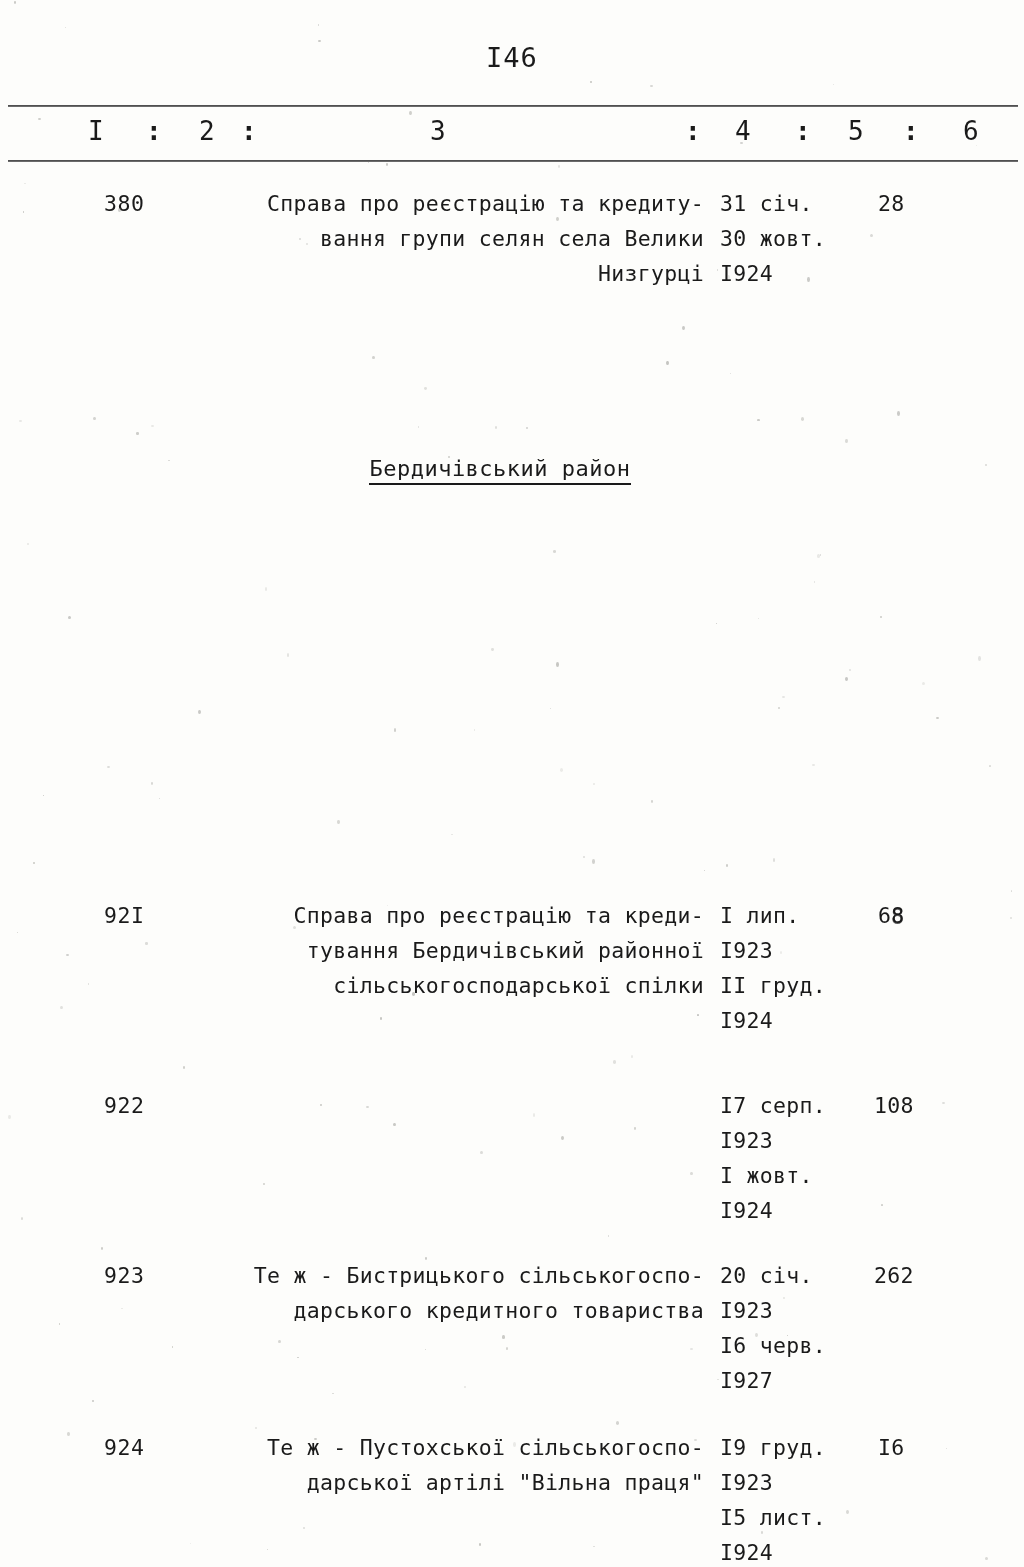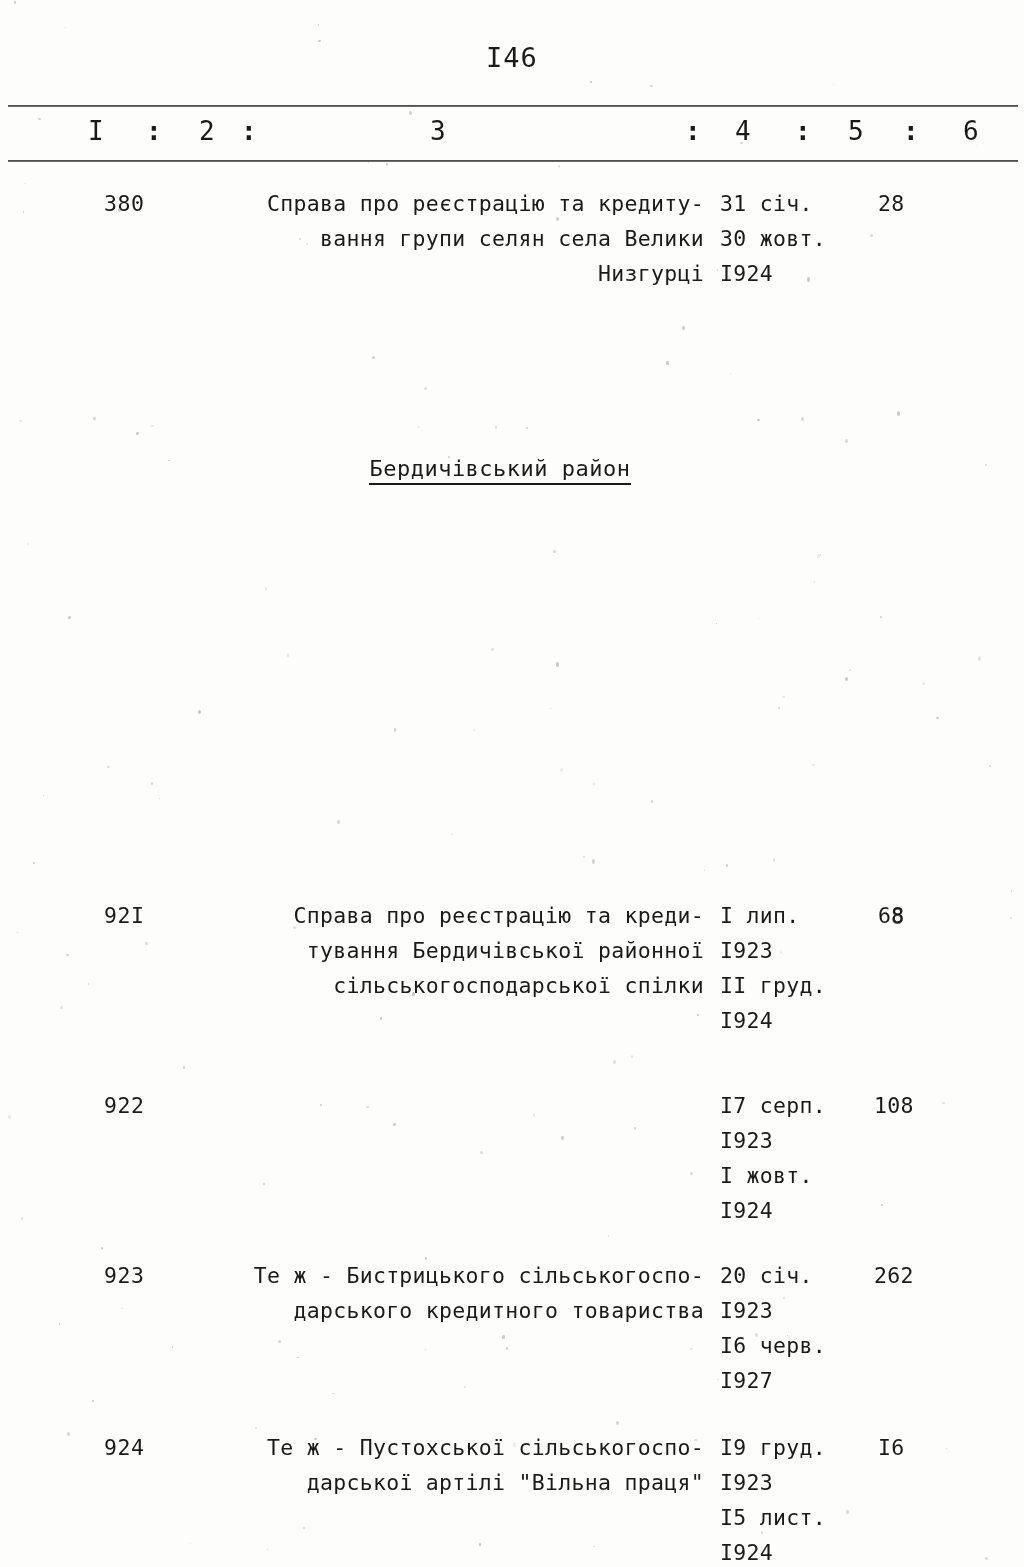--- a/index.html
+++ b/index.html
@@ -190,21 +190,21 @@
       <div class="c-count">28</div>
     </div>
 
     <div class="heading" style="top:270px">
       <span class="ul">Бердичівський район</span>
     </div>
 
     <div class="entry" style="height:190px; margin-top:412px">
       <div class="c-num">92I</div>
       <div class="c-title">Справа   про реєстрацію та креди-
-тування Бердичівської районної
+тування Бердичівський районної
 сільськогосподарської спілки</div>
       <div class="c-dates">I лип.
 I923
 II груд.
 I924</div>
       <div class="c-count">
         <span class="overstruck">
           <span>68</span>
           <span class="ghost">8</span>
         </span>

